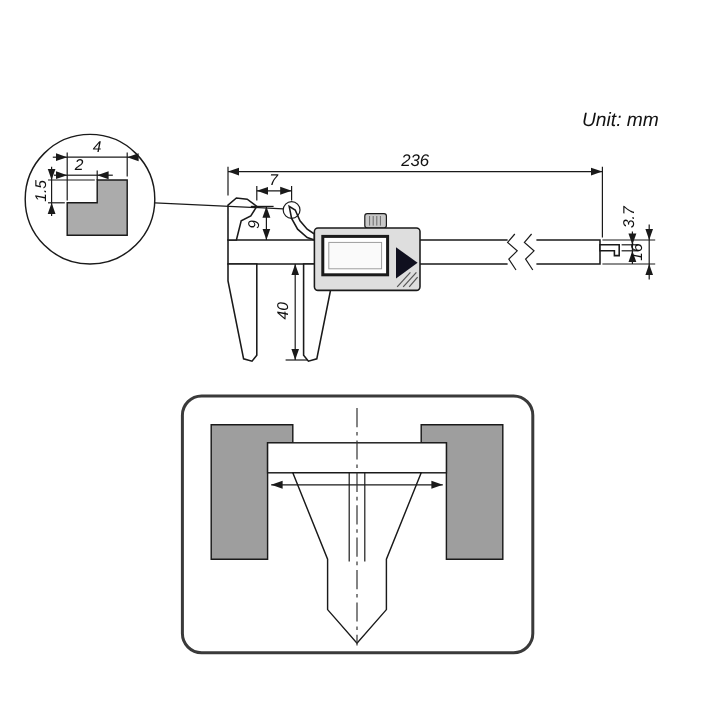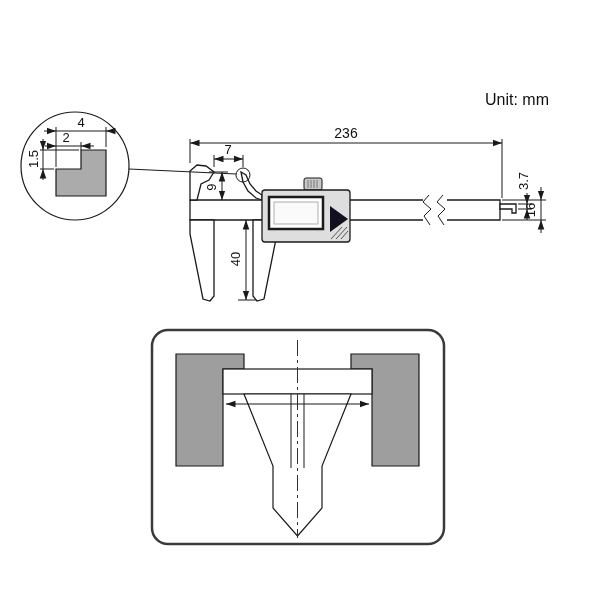--- a/index.html
+++ b/index.html
@@ -1,17 +1,17 @@
 <!DOCTYPE html>
 <html><head>
 <meta charset="utf-8">
 <style>
   html,body{margin:0;padding:0;background:#ffffff;}
   .canvas{position:relative;width:595px;height:600px;background:#ffffff;overflow:hidden;
-          font-family:"Liberation Sans", sans-serif;}
+          font-family:"Liberation Sans", sans-serif;font-style:italic;}
   svg{position:absolute;top:0;left:0;}
   text{fill:#111111;font-family:"Liberation Sans", sans-serif;}
   .dim{font-size:13px;}
   .dim-lg{font-size:14px;}
   .unit{font-size:16px;}
   .outline{fill:#ffffff;stroke:#1a1a1a;stroke-width:1.3;}
   .thin{stroke:#1a1a1a;stroke-width:1;fill:none;}
   .dimline{stroke:#1a1a1a;stroke-width:1;fill:none;}
 </style>
 </head>

